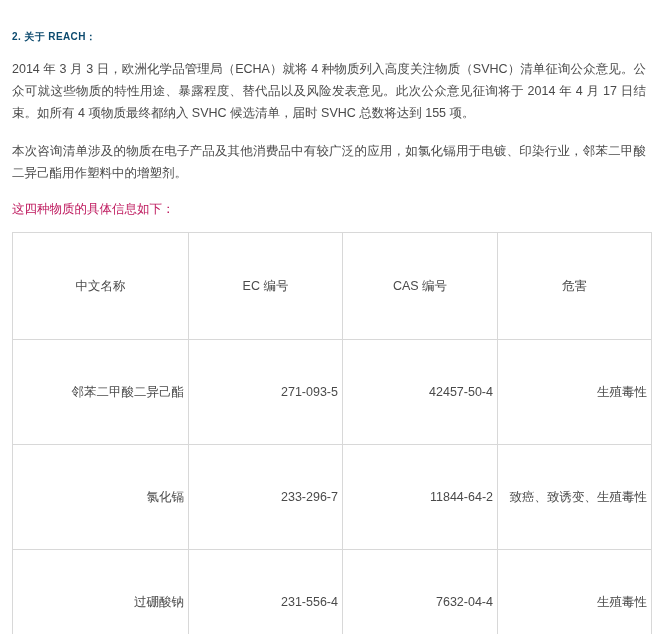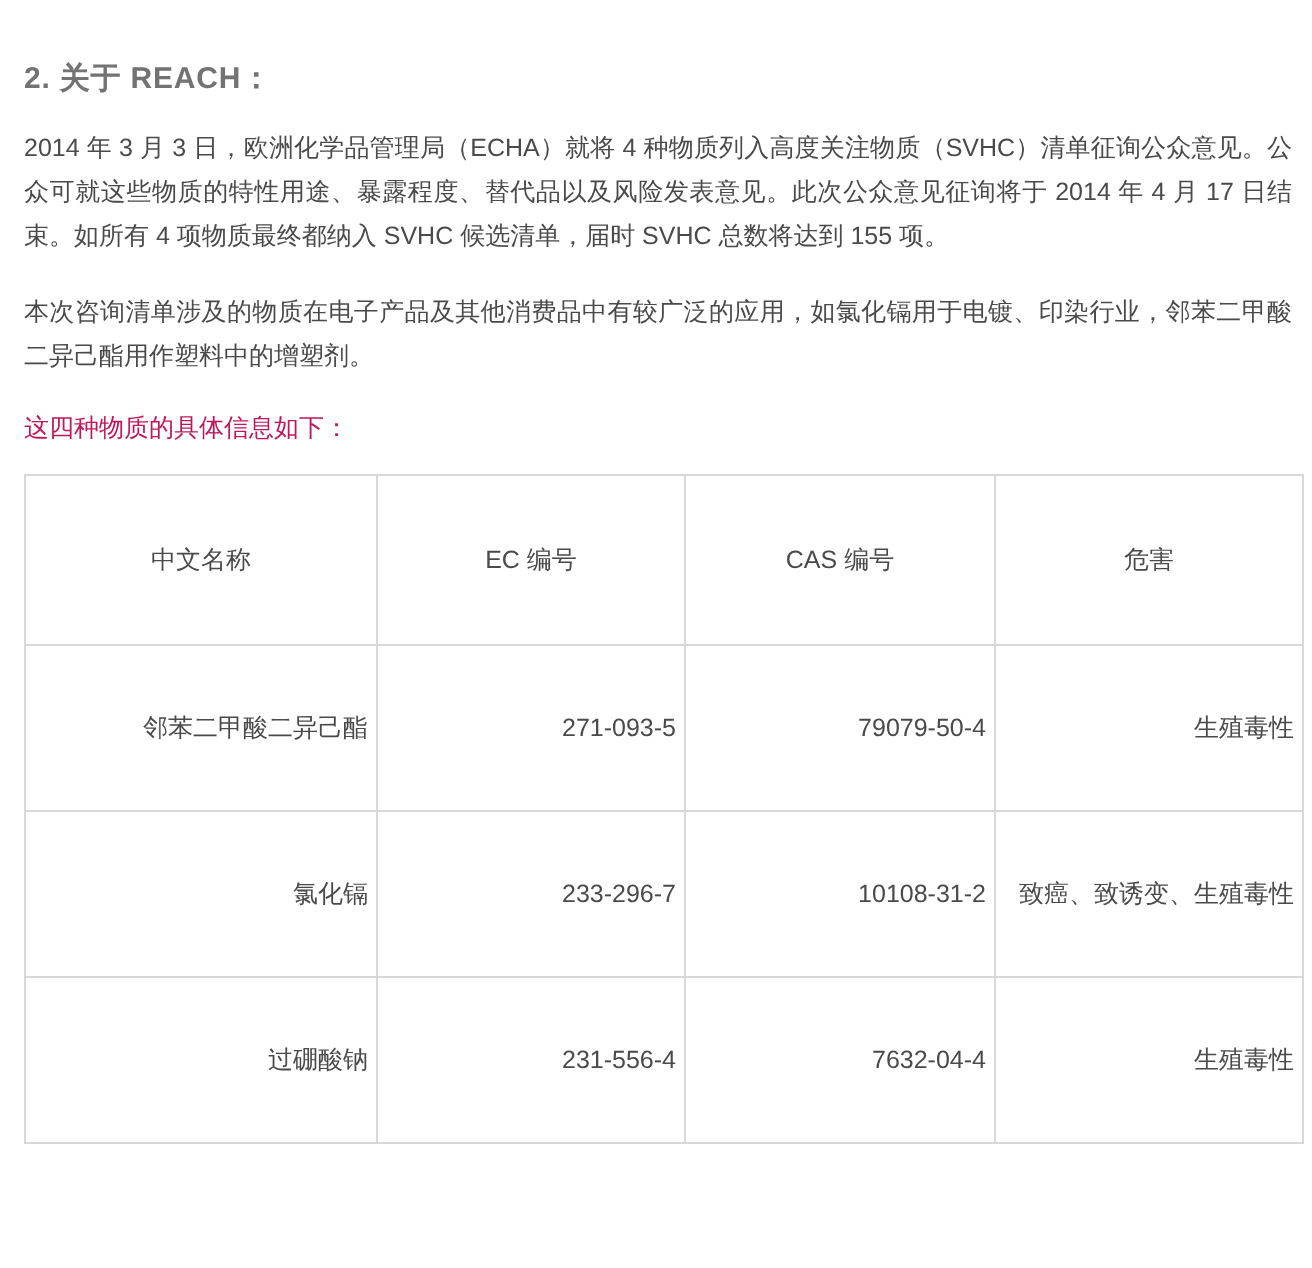--- a/index.html
+++ b/index.html
@@ -15,23 +15,23 @@
     -webkit-font-smoothing: antialiased;
   }
   .page {
     width: 656px;
     height: 634px;
     position: relative;
     box-sizing: border-box;
     padding: 30px 8px 0 8px;
   }
   .section-title {
-    font-size: 15px;
+    font-size: 10px;
     font-weight: bold;
-    color: #737373;
+    color: #0c4a6e;
     letter-spacing: 0.4px;
     margin: 0 0 14px 4px;
   }
   .para {
     font-size: 12.5px;
     line-height: 22px;
     color: #4a4a4a;
     margin: 0 2px 16px 4px;
     text-align: justify;
   }
@@ -51,21 +51,21 @@
     table-layout: fixed;
   }
   table.substances td,
   table.substances th {
     border: 1px solid #d8d8d8;
     text-align: center;
     vertical-align: middle;
     font-size: 12.5px;
     color: #4a4a4a;
     font-weight: normal;
-    padding: 11px 4px;
+    padding: 22px 4px;
     line-height: 18px;
   }
   table.substances thead td {
     height: 62px;
     color: #4a4a4a;
   }
   table.substances tbody td {
     height: 60px;
     text-align: right;
   }
@@ -103,27 +103,27 @@
         <td>中文名称</td>
         <td>EC 编号</td>
         <td>CAS 编号</td>
         <td>危害</td>
       </tr>
     </thead>
     <tbody>
       <tr>
         <td>邻苯二甲酸二异己酯</td>
         <td>271-093-5</td>
-        <td>79079-50-4</td>
+        <td>42457-50-4</td>
         <td>生殖毒性</td>
       </tr>
       <tr>
         <td>氯化镉</td>
         <td>233-296-7</td>
-        <td>10108-31-2</td>
+        <td>11844-64-2</td>
         <td>致癌、致诱变、生殖毒性</td>
       </tr>
       <tr>
         <td>过硼酸钠</td>
         <td>231-556-4</td>
         <td>7632-04-4</td>
         <td>生殖毒性</td>
       </tr>
     </tbody>
   </table>

